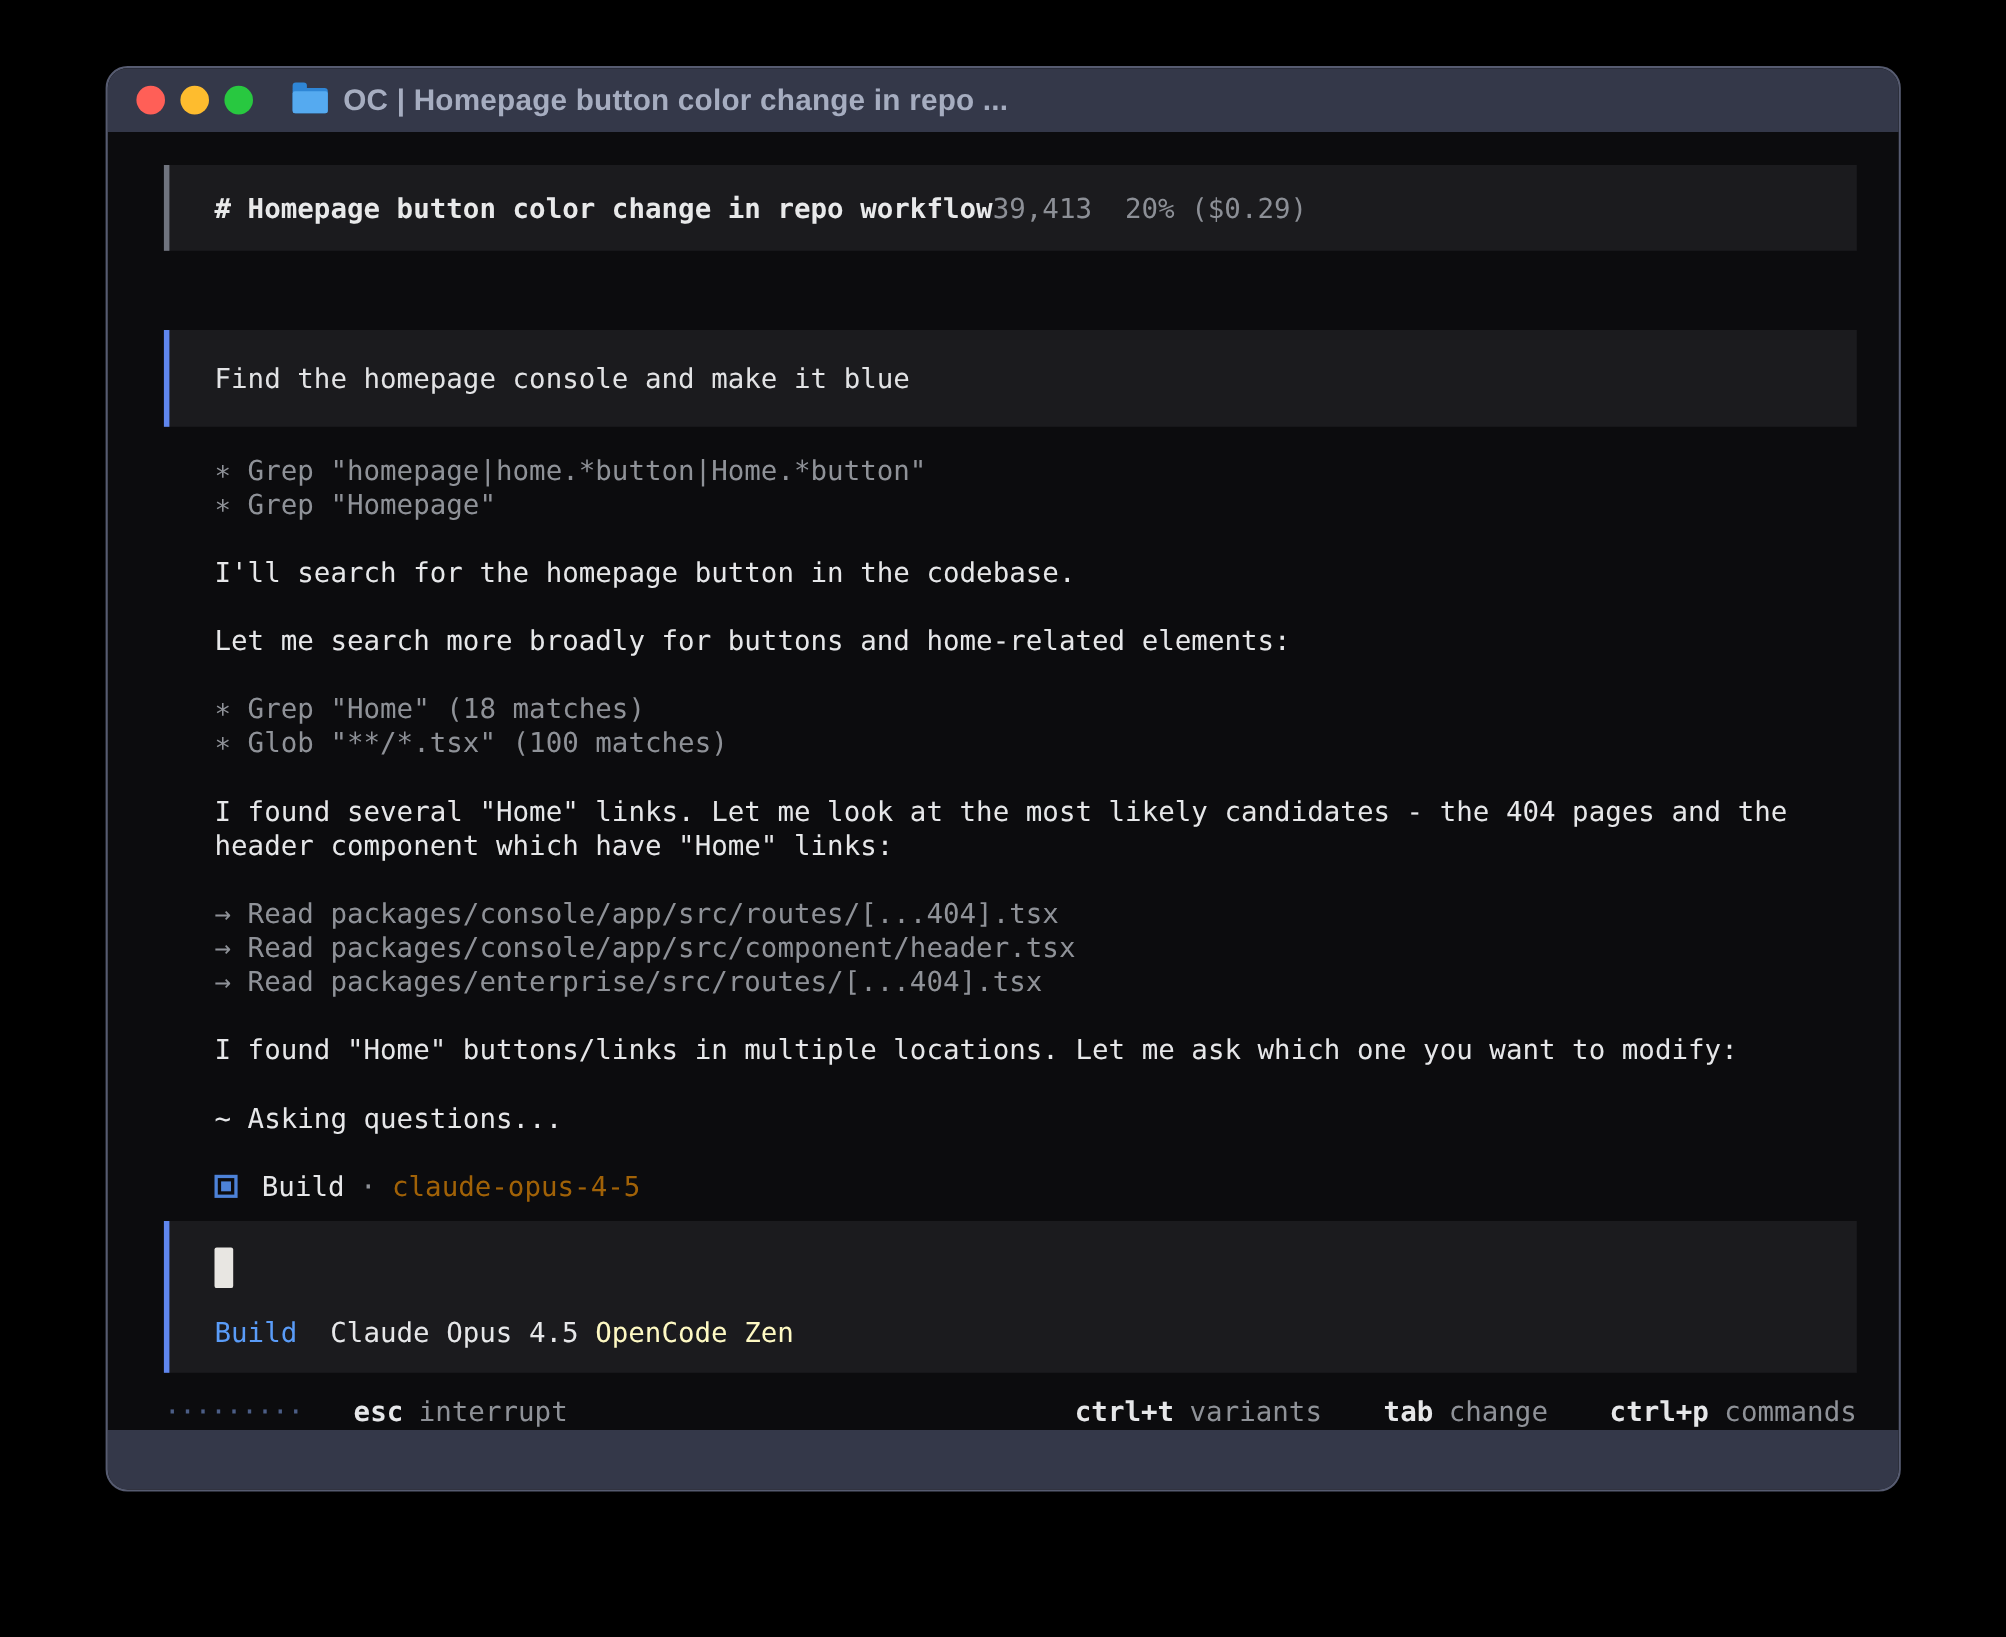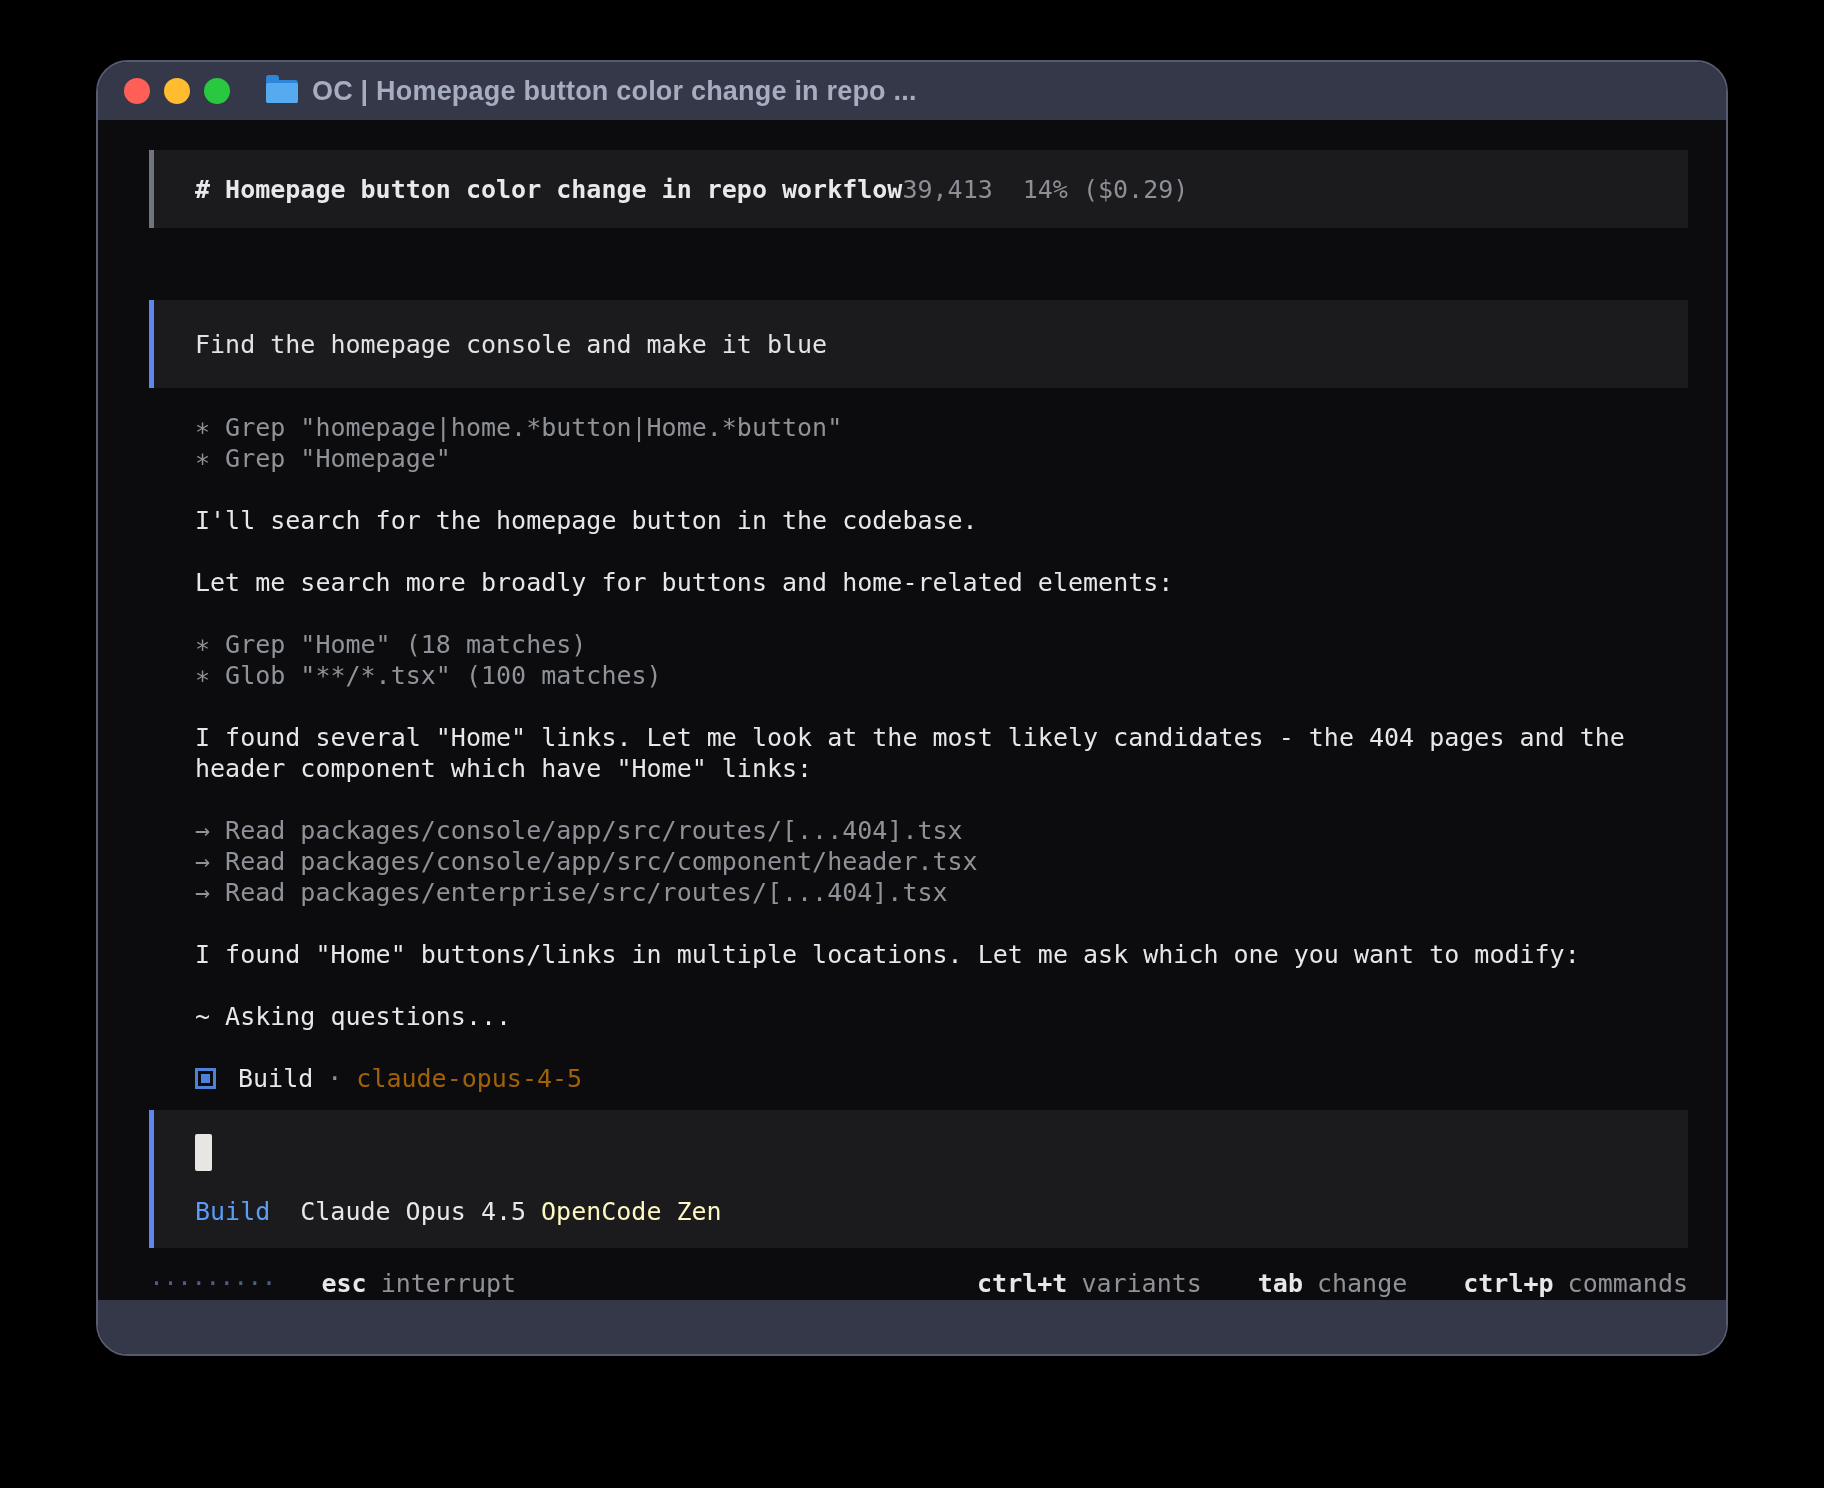--- a/index.html
+++ b/index.html
@@ -5,21 +5,21 @@
   * { box-sizing: border-box; margin: 0; padding: 0; }
   html, body {
     width: 1824px; height: 1488px;
     background: #000000;
     font-family: "DejaVu Sans Mono", monospace;
   }
   .window {
     position: absolute; left: 96px; top: 60px;
     width: 1632px; height: 1296px;
     border: 2px solid #565b70;
-    border-radius: 32px;
+    border-radius: 20px;
     background: #0c0c0e;
     overflow: hidden;
     display: flex; flex-direction: column;
   }
   
   .titlebar {
     height: 58px; flex: 0 0 58px;
     background: #343849;
     display: flex; align-items: center;
     padding-left: 26px;
@@ -129,21 +129,21 @@
     <span class="folder"></span>
     <span class="win-title">OC | Homepage button color change in repo ...</span>
   </div>
 
   <div class="main">
 
     <div class="session-header">
       <span class="session-title"># Homepage button color change in repo workflow</span>
       <span class="session-stats">
         <span>39,413</span>
-        <span>14% ($0.29)</span>
+        <span>20% ($0.29)</span>
       </span>
     </div>
 
     <div class="user-box">
       <span>Find the homepage console and make it blue</span>
     </div>
 
     <div class="convo">
       <div class="para">
         <div class="dim">∗ Grep "homepage|home.*button|Home.*button"</div>

